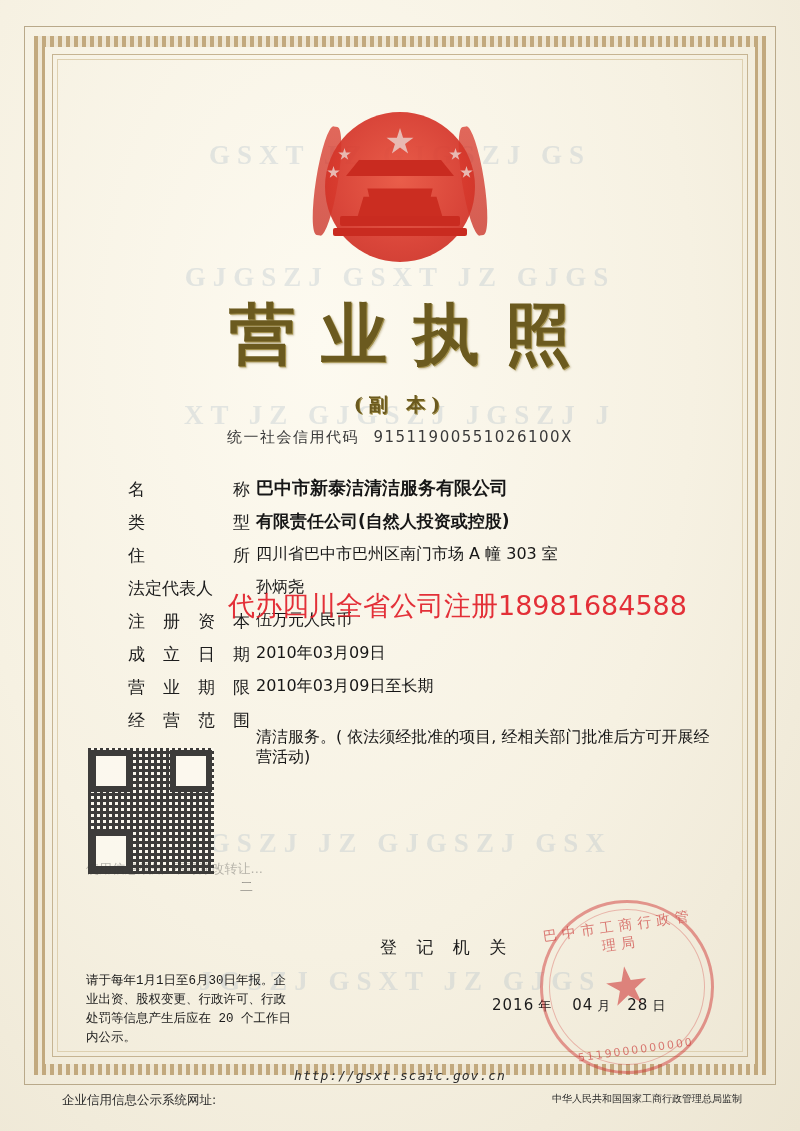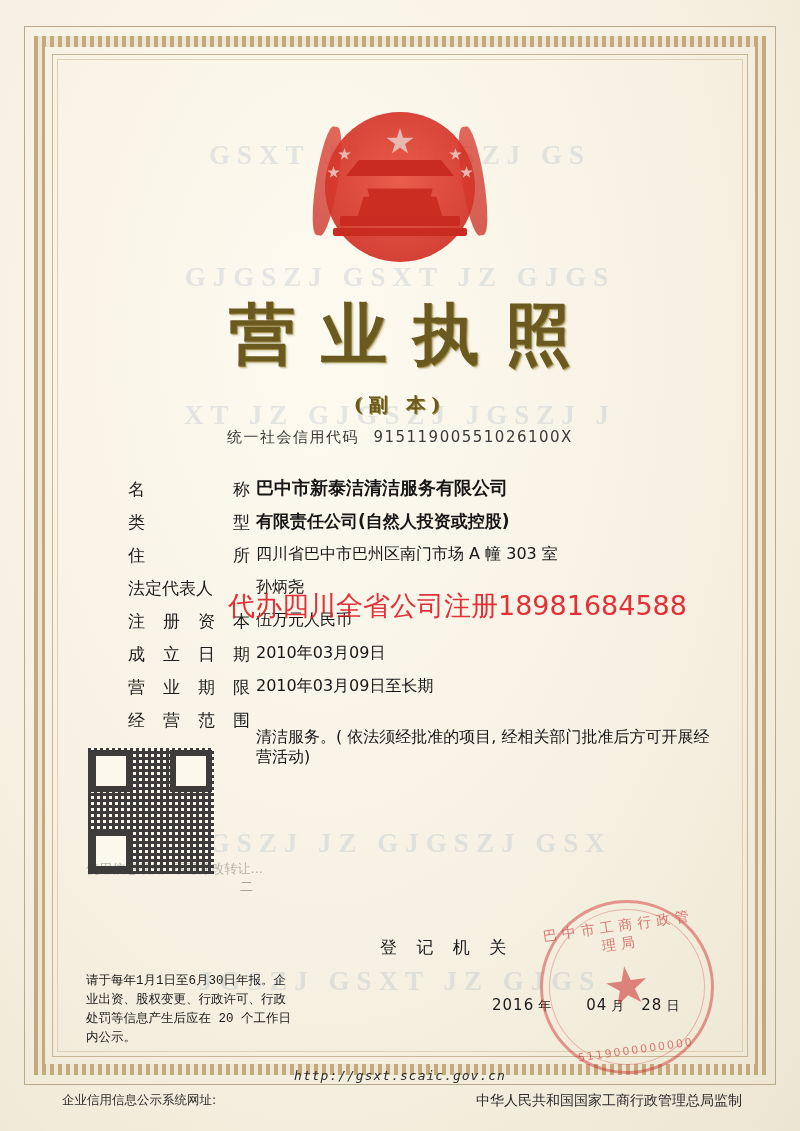--- a/index.html
+++ b/index.html
@@ -222,21 +222,21 @@
     font-family:"DejaVu Sans Mono","Liberation Mono",monospace;
     letter-spacing:1px;
     font-style:italic;
   }
   
   #footer-left{
     position:absolute;left:62px;top:1092px;font-size:12.5px;color:#2b2b2b;
     font-family:"DejaVu Sans",sans-serif;
   }
   #footer-right{
-    position:absolute;right:58px;top:1092px;font-size:14px;color:#2b2b2b;
+    position:absolute;right:58px;top:1092px;font-size:10px;color:#2b2b2b;
     font-family:Liberation Sans, sans-serif;
   }
 </style>
 </head>
 <body>
 
 <div id="paper">
 
   <div class="wm" style="top:140px">GSXT JZ  GJGSZJ  GS</div>
   <div class="wm" style="top:262px">GJGSZJ  GSXT JZ  GJGS</div>
@@ -343,21 +343,21 @@
 
   <div id="notice-num">二</div>
   <div id="notice-faint">使用信息须知: 不可涂改转让...</div>
   <div id="notice">请于每年1月1日至6月30日年报。企业出资、股权变更、行政许可、行政处罚等信息产生后应在 20 个工作日内公示。</div>
 
   <div id="reg-auth">登 记 机 关</div>
 
   <div id="reg-date">
     <span class="d">2016</span>
     <span class="u">年</span>
-    <span class="d" style="margin-left:30px">04</span>
+    <span class="d" style="margin-left:16px">04</span>
     <span class="u">月</span>
     <span class="d" style="margin-left:12px">28</span>
     <span class="u">日</span>
   </div>
 
   <div id="seal">
     <div class="inner"></div>
     <div class="toptext">巴中市工商行政管理局</div>
     <div class="sealstar"></div>
     <div class="bottext">5119000000000</div>

